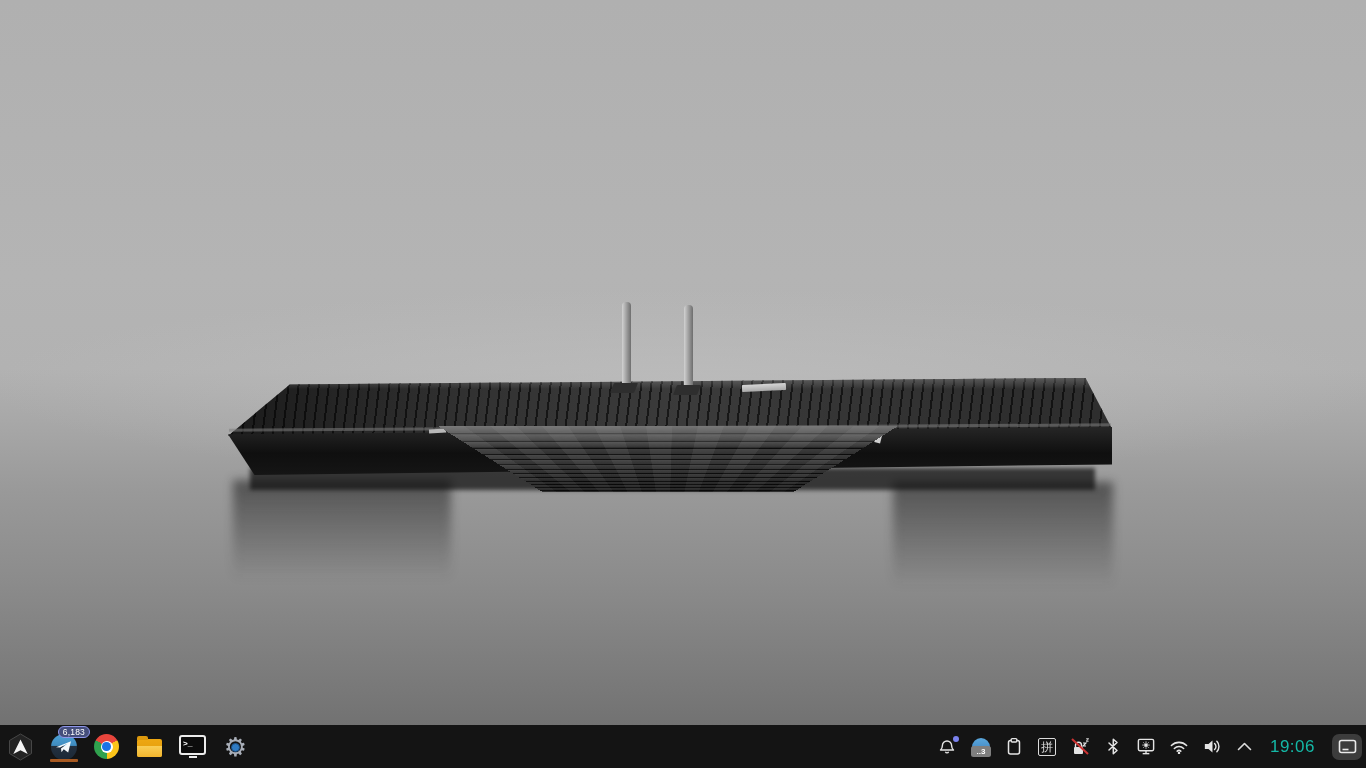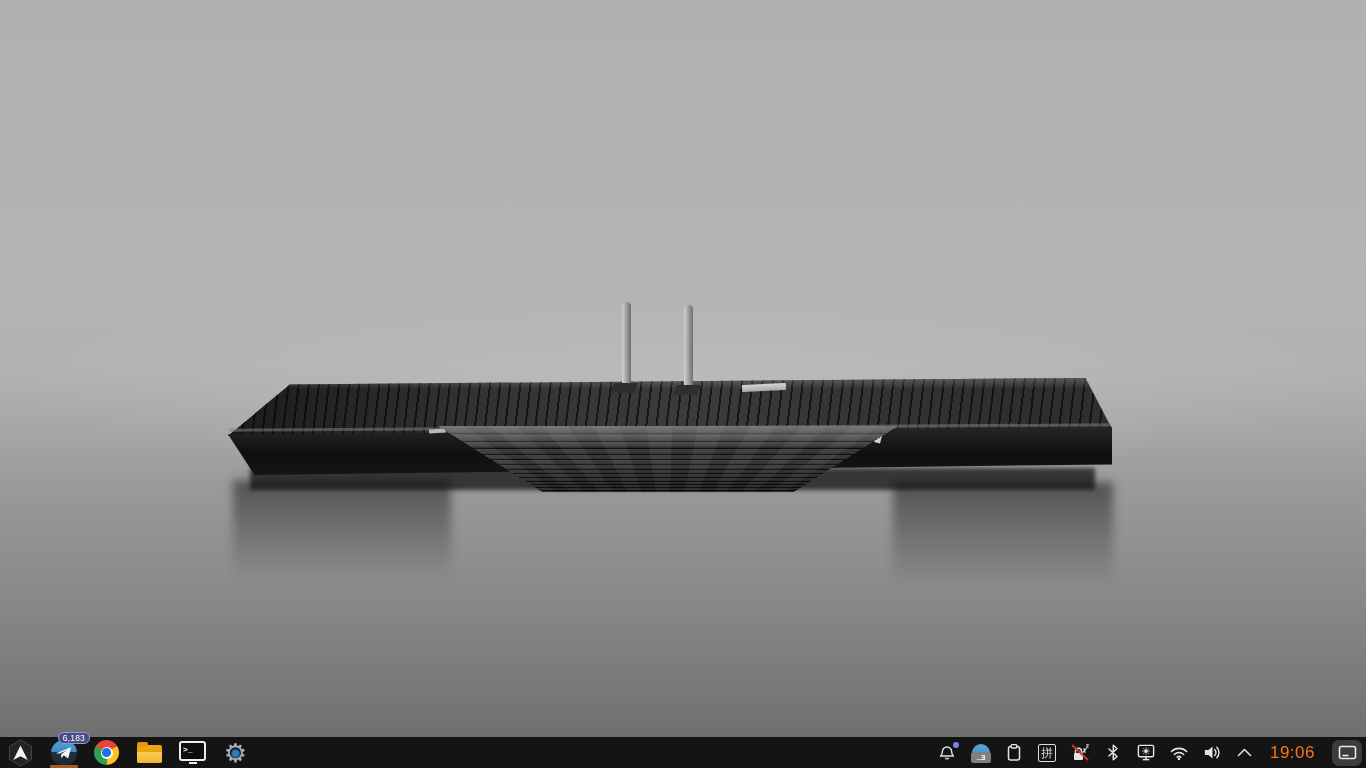--- a/index.html
+++ b/index.html
@@ -54,21 +54,21 @@
     transform-origin:50% 0;transform:perspective(360px) rotateX(-68deg);
     background:
       repeating-linear-gradient(90deg,rgba(255,255,255,.045) 0 26px,rgba(0,0,0,.06) 26px 52px),
       repeating-linear-gradient(180deg,#424242 0px,#3b3b3b 7px,#333333 19px,#0d0d0d 20px,#0c0c0c 24px);}
   .walkway::before{content:"";position:absolute;inset:0;
     background:linear-gradient(180deg,rgba(170,170,170,.5),rgba(170,170,170,0) 70px);}
   .walkway::after{content:"";position:absolute;inset:0;
     background:linear-gradient(180deg,rgba(0,0,0,0) 120px,rgba(0,0,0,.28) 280px);}
 
   
-  .taskbar{position:absolute;left:0;right:0;bottom:0;height:31px;background:#141414;
+  .taskbar{position:absolute;left:0;right:0;bottom:0;height:43px;background:#141414;
     display:flex;align-items:center;justify-content:space-between;z-index:10;}
   .dock{display:flex;align-items:center;gap:8px;padding-left:3px;height:100%;}
   .dock-btn{position:relative;width:35px;height:31px;display:flex;align-items:center;
     justify-content:center;cursor:pointer;}
   .tray{display:flex;align-items:center;gap:13px;padding-right:4px;height:100%;}
   .tray-btn{position:relative;display:flex;align-items:center;justify-content:center;
     width:20px;height:31px;cursor:pointer;}
 
   
   .tg-circle{position:relative;width:26px;height:26px;border-radius:50%;overflow:hidden;
@@ -104,21 +104,21 @@
   .tray svg{display:block;}
   .noti-dot{position:absolute;top:5px;right:-1px;width:6px;height:6px;border-radius:50%;
     background:#7b82ee;}
   .tg-tray{position:relative;width:18px;height:18px;border-radius:50%;
     background:linear-gradient(180deg,#5aa7dd,#3a7cb8);}
   .tg-tray .cnt{position:absolute;left:-1px;right:-1px;bottom:-1px;height:11px;
     background:#7f7f7f;border-radius:2.5px;color:#fff;font-size:8px;line-height:11px;
     text-align:center;font-weight:bold;}
   .pinyin{width:16px;height:16px;border:1.6px solid #dcdcdc;border-radius:2px;
     color:#dcdcdc;font-size:12px;line-height:16px;text-align:center;}
-  .clock{color:#f97316;font-size:17px;letter-spacing:.5px;padding:0 2px;cursor:default;}
+  .clock{color:#14b8a6;font-size:17px;letter-spacing:.5px;padding:0 2px;cursor:default;}
   .show-desktop{width:30px;height:26px;background:#3c3c3c;border-radius:7px;
     display:flex;align-items:center;justify-content:center;cursor:pointer;margin-left:2px;}
 </style>
 </head>
 <body>
 
 <div class="desktop">
   <div class="skywater"></div>
   <div class="fogglow"></div>
 

